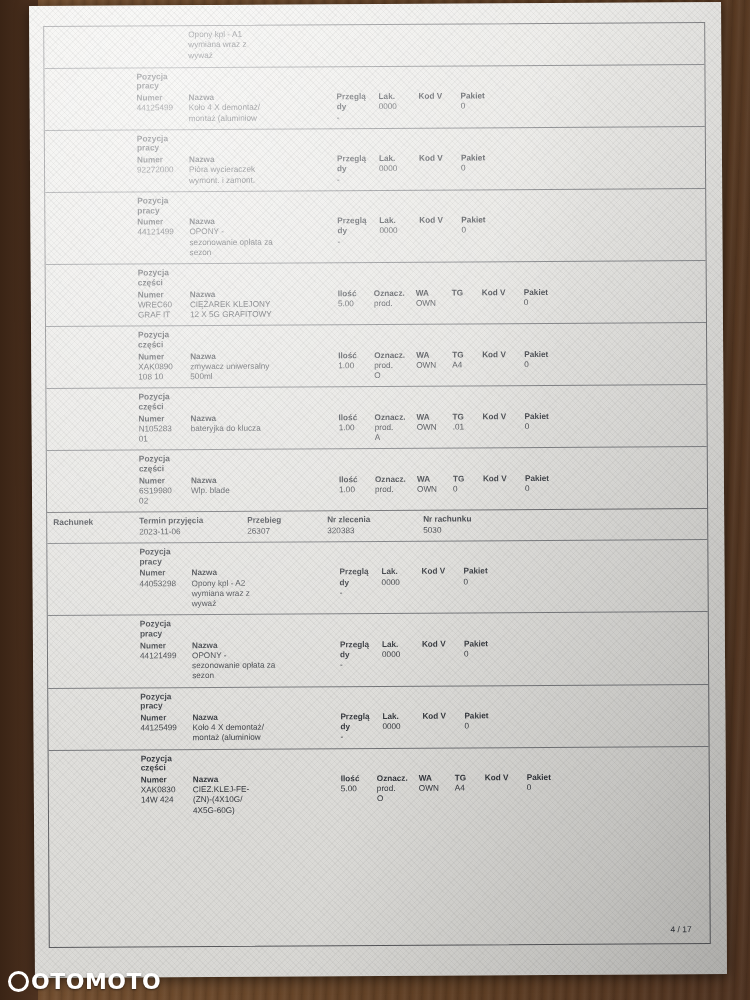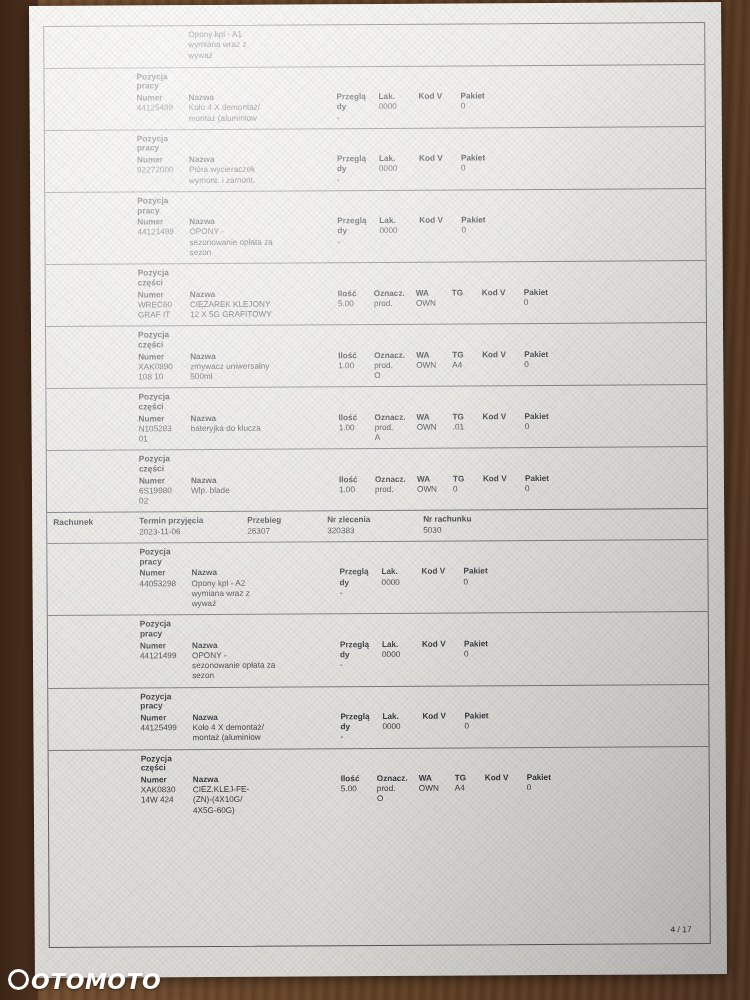--- a/index.html
+++ b/index.html
@@ -85,21 +85,21 @@
   .r2{width:80px;flex:0 0 80px;}
   .r3{width:96px;flex:0 0 96px;}
   .r4{width:96px;flex:0 0 96px;}
   .rach-block{border-top:1px solid #55565a;border-bottom:1px solid #6a6c70;}
   .pagenum{
     position:absolute;right:18px;bottom:8px;font-size:8.5px;color:#2a2e35;
   }
   
   .watermark{
     position:absolute;left:8px;bottom:6px;
-    display:flex;align-items:flex-start;font-style:italic;
+    display:flex;align-items:center;
   }
   .wm-text{
     color:#ffffff;font-weight:bold;font-size:22px;letter-spacing:0.5px;
     font-family:"DejaVu Sans", sans-serif;
     text-shadow:0 1px 2px rgba(0,0,0,0.5);
   }
   .wm-o{
     display:inline-block;width:15px;height:15px;border-radius:50%;
     border:3.5px solid #ffffff;margin-right:2px;vertical-align:-1px;
   }

